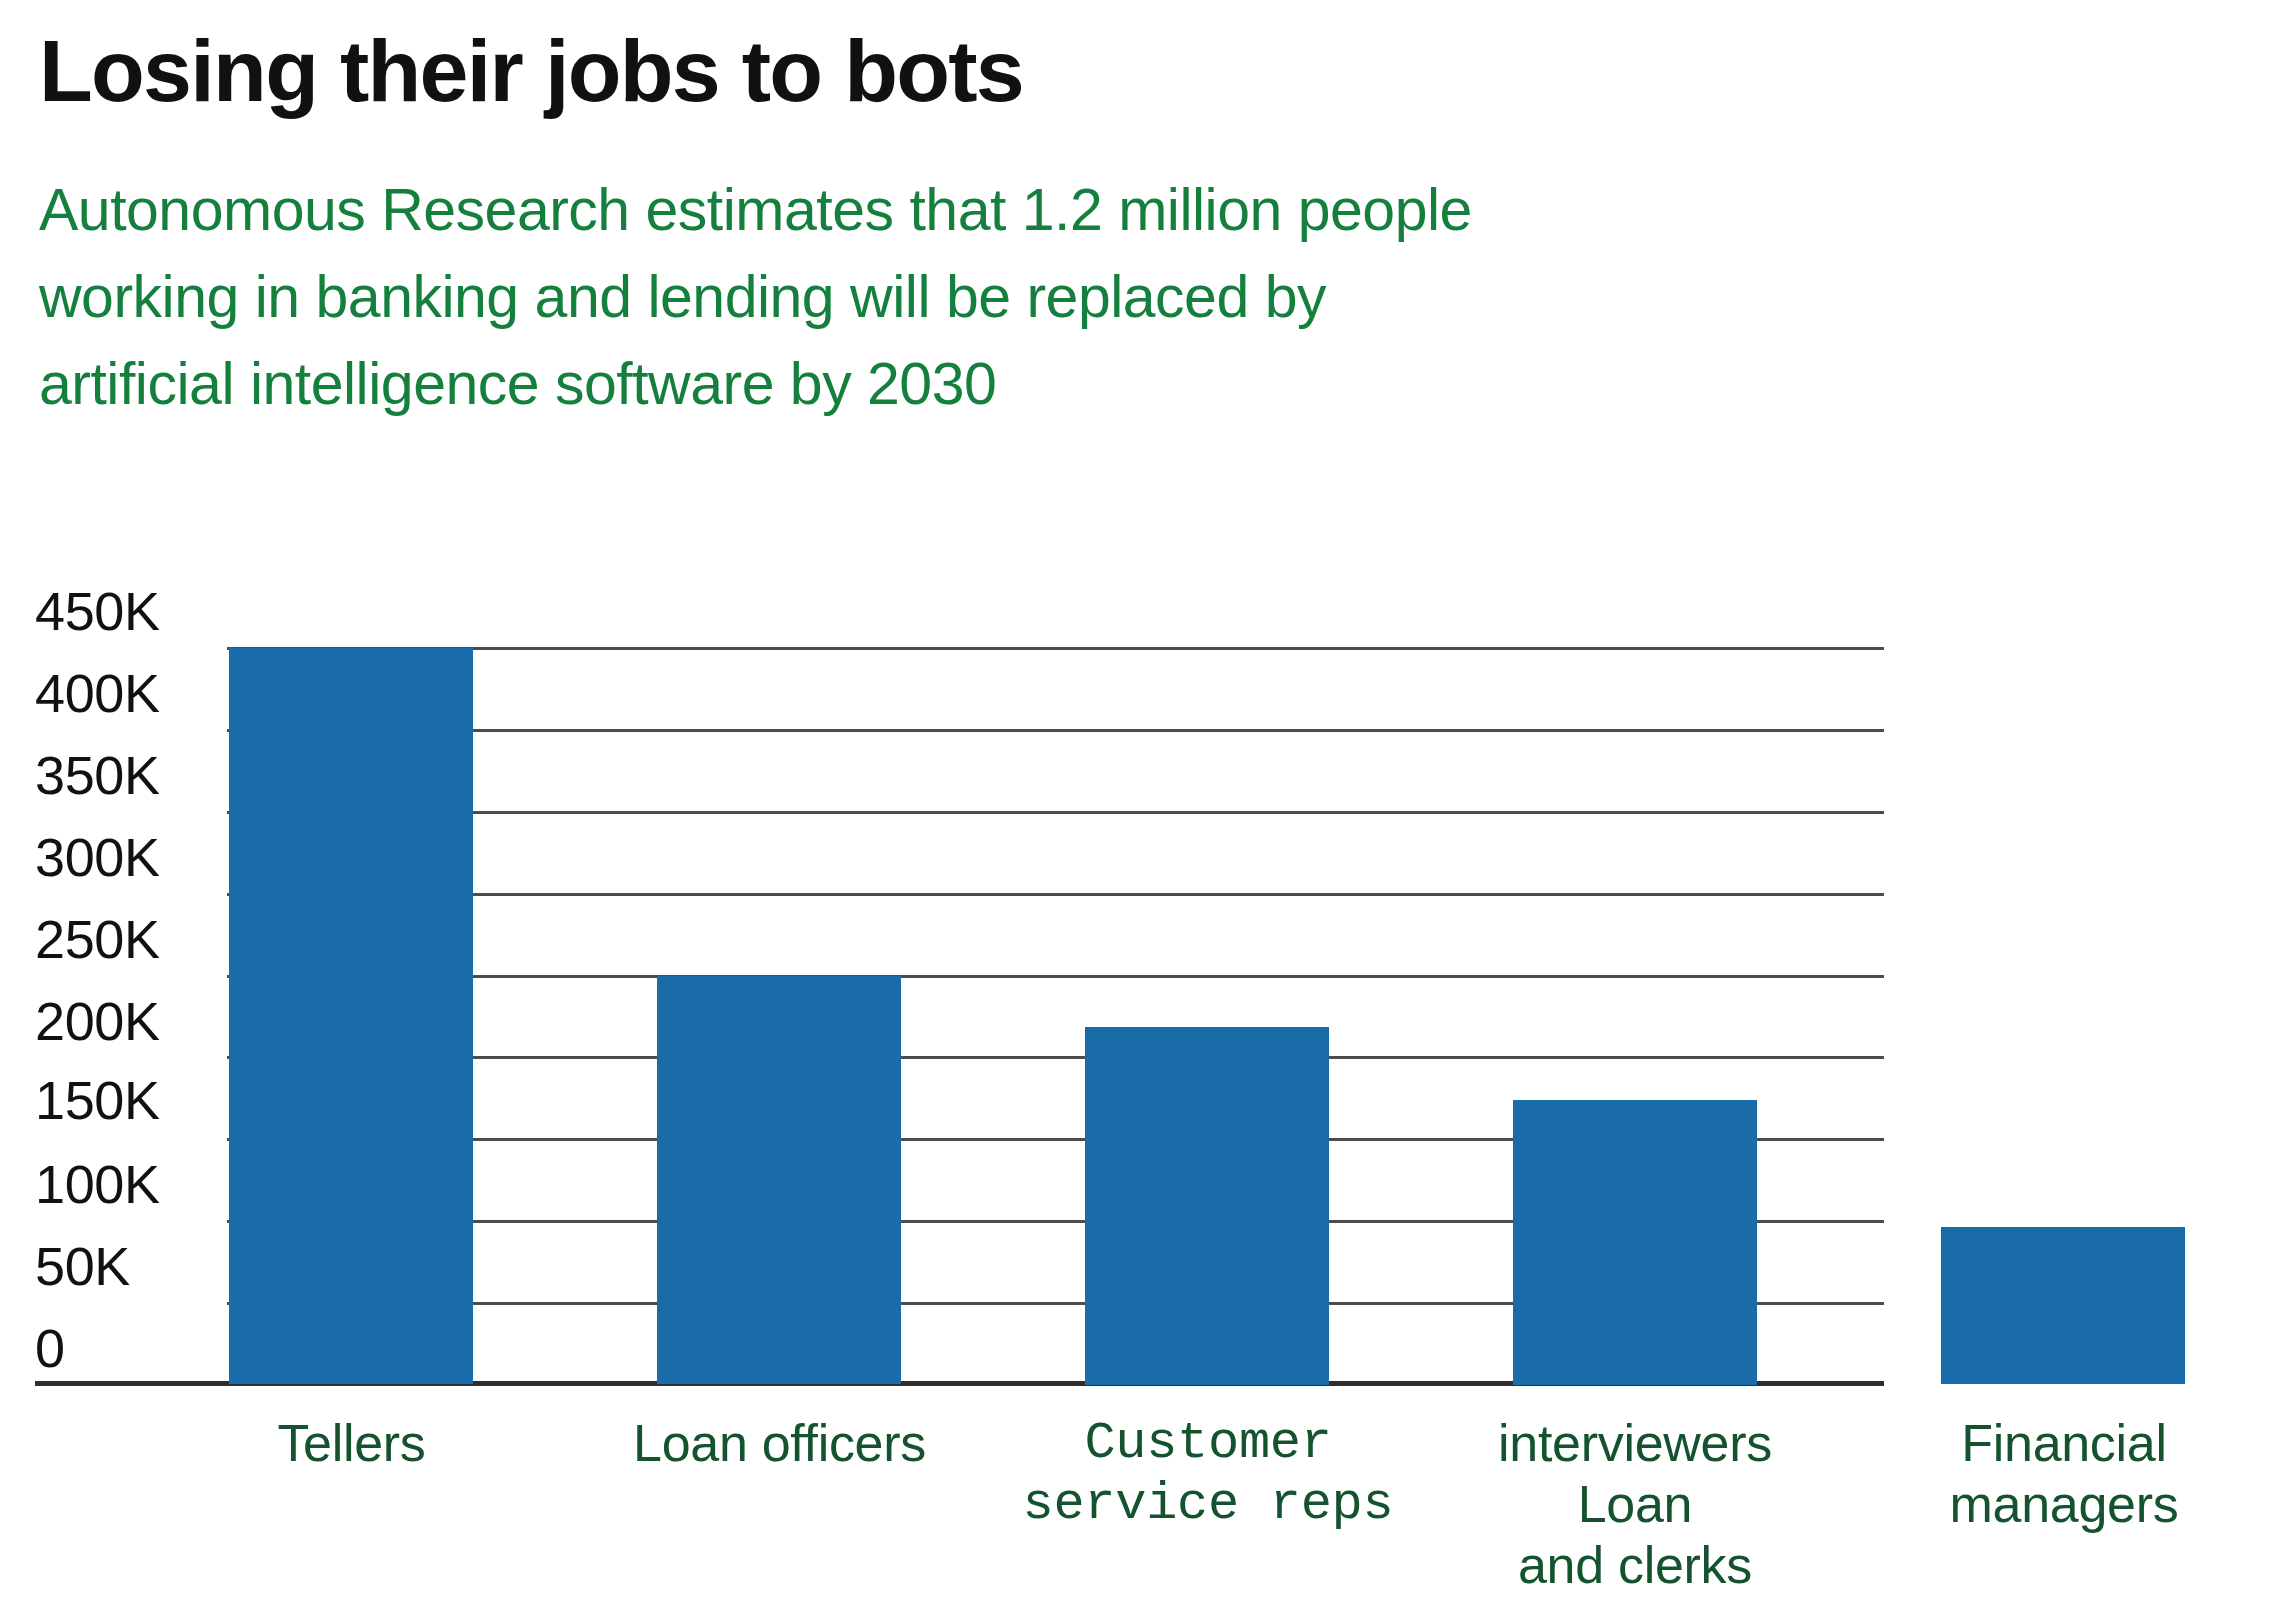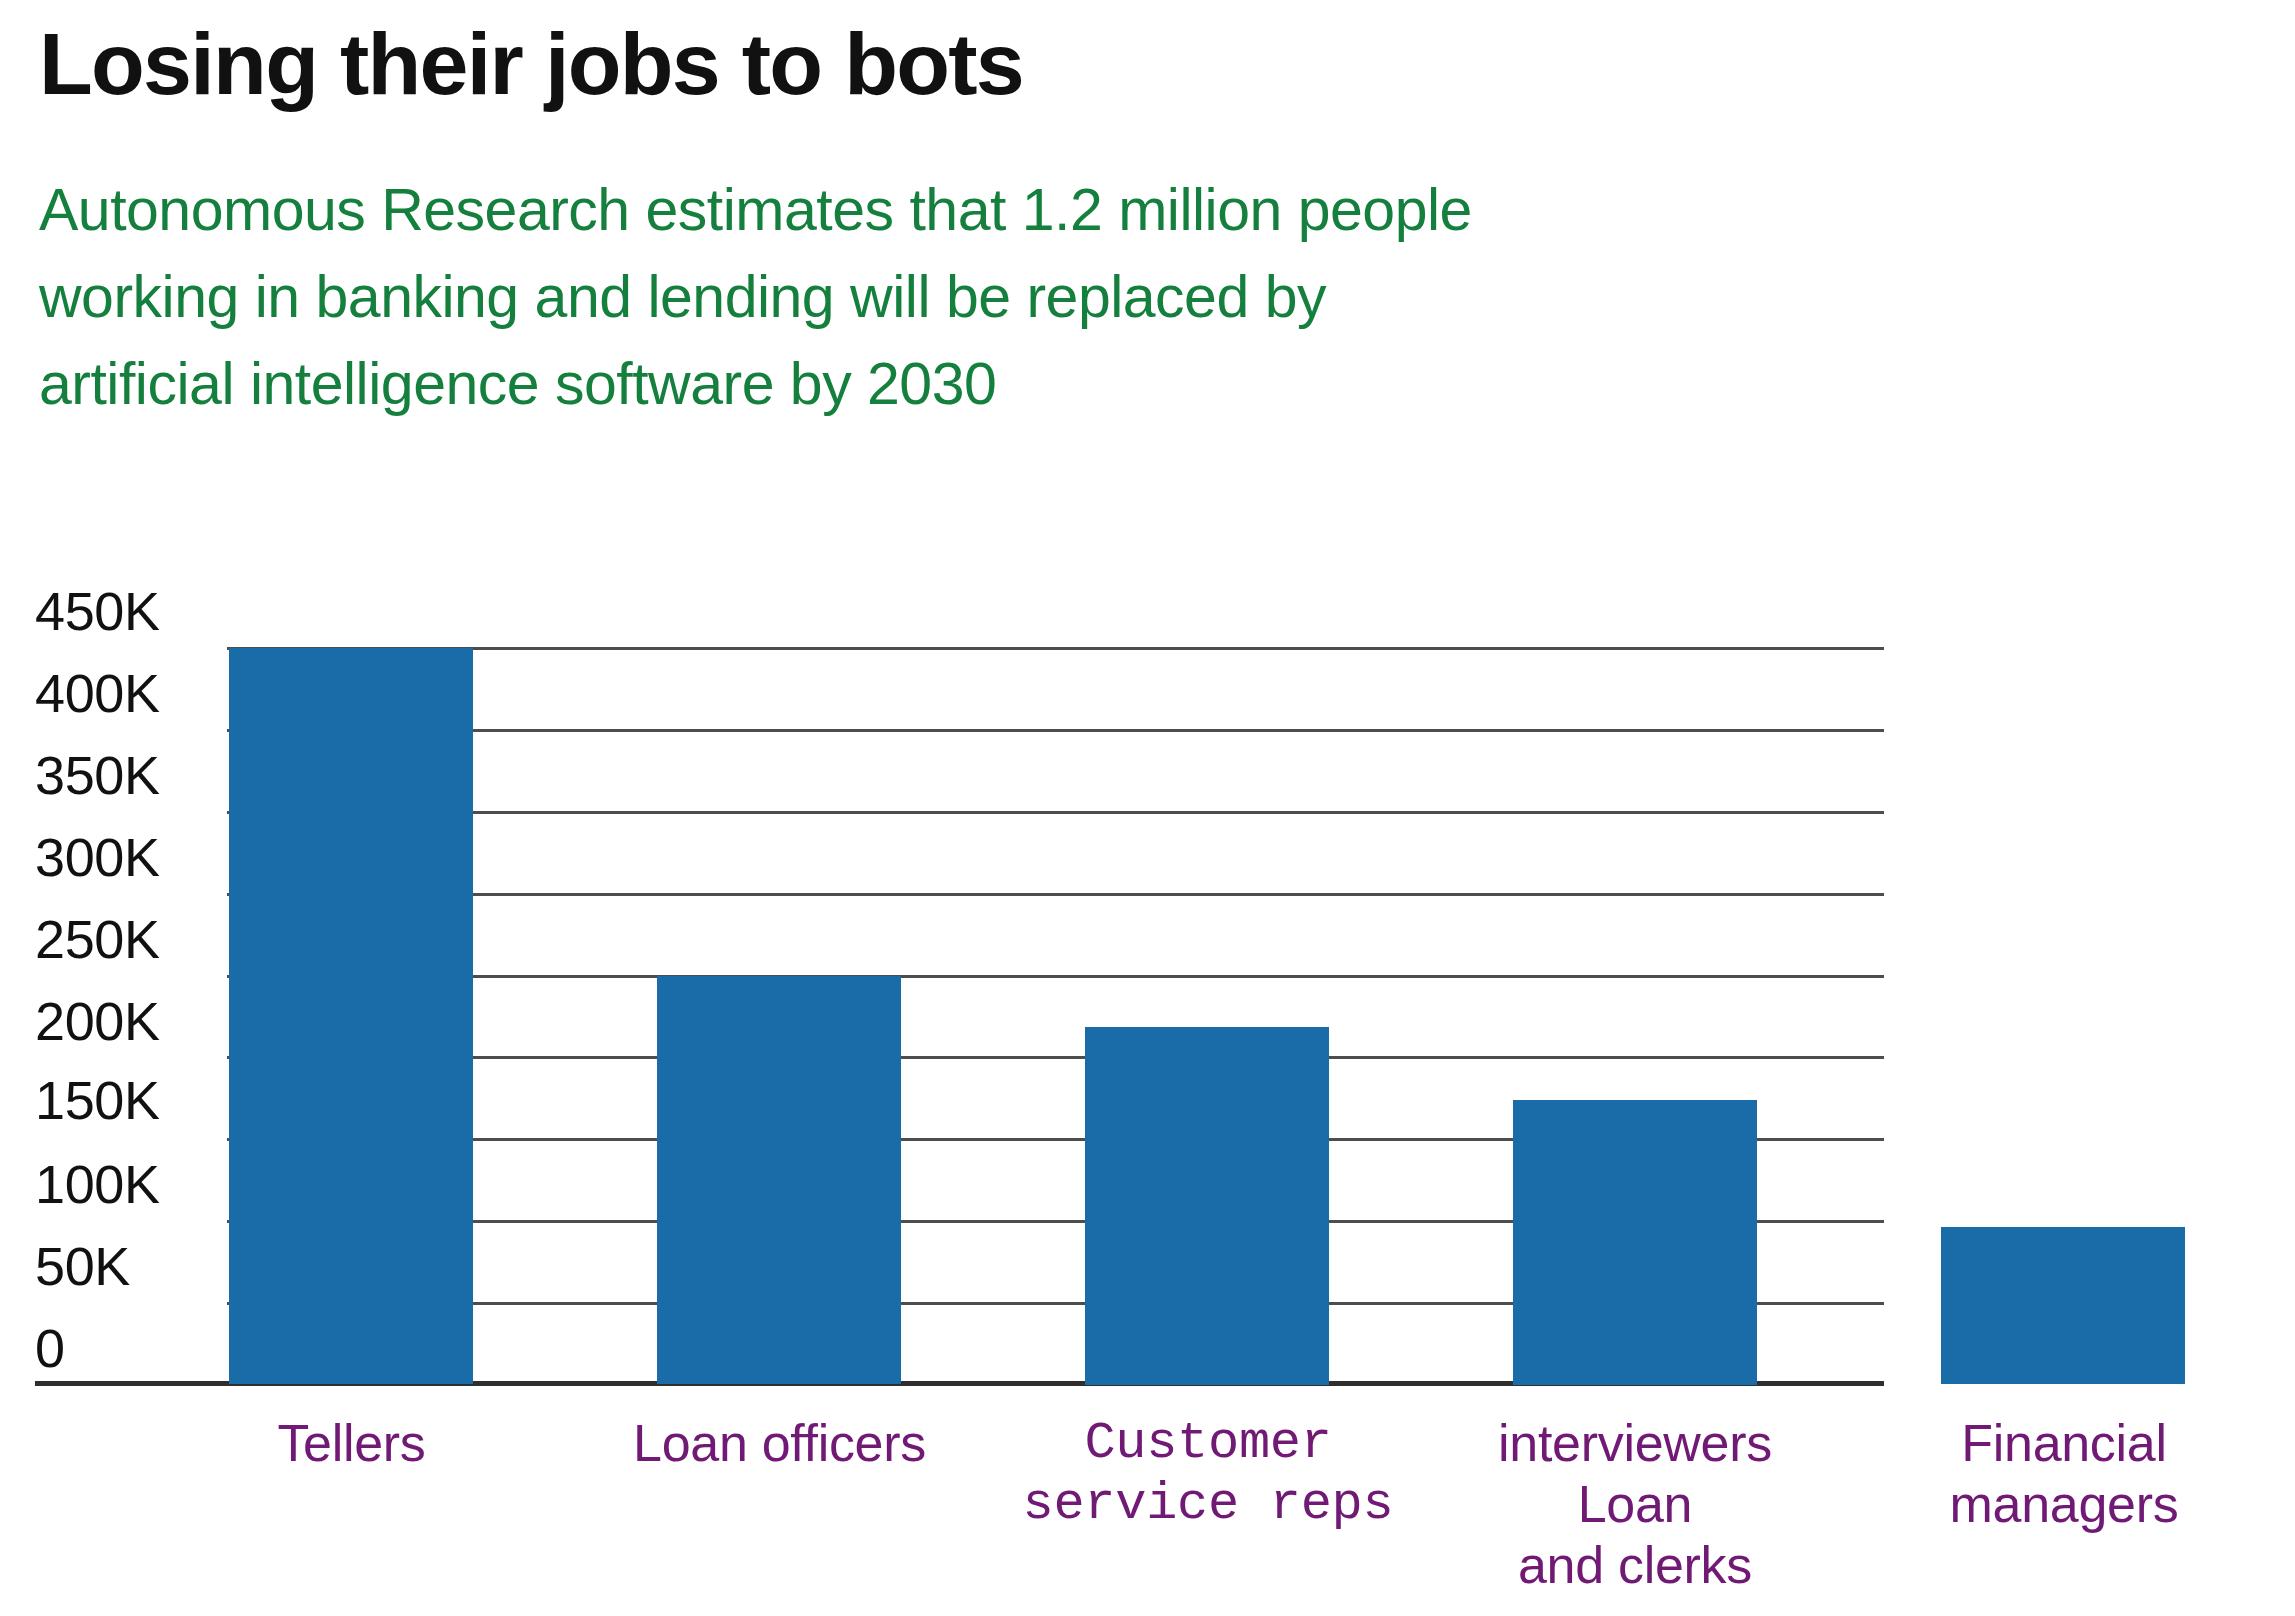--- a/index.html
+++ b/index.html
@@ -15,21 +15,21 @@
     width: 2295px;
     height: 1617px;
     background: #ffffff;
     overflow: hidden;
   }
 
   
   #headline {
     position: absolute;
     left: 39px;
-    top: 16px;
+    top: 23px;
     width: 2028px;
     font-size: 88px;
     line-height: 95px;
     font-weight: 700;
     letter-spacing: -1.7px;
     color: #111111;
     white-space: nowrap;
   }
   #subhead {
     position: absolute;
@@ -79,21 +79,21 @@
     position: absolute;
     background: #1a6ca8;
     border: 0.8px solid #1a6ca8;
   }
   .xlabel {
     position: absolute;
     text-align: center;
     font-size: 52px;
     line-height: 61px;
     letter-spacing: -0.3px;
-    color: #701a75;
+    color: #14532d;
   }
   .xlabel span { display: block; }
 </style>
 </head>
 <body>
 
 <div id="page">
 
   <div id="headline">Losing their jobs to bots</div>
 

